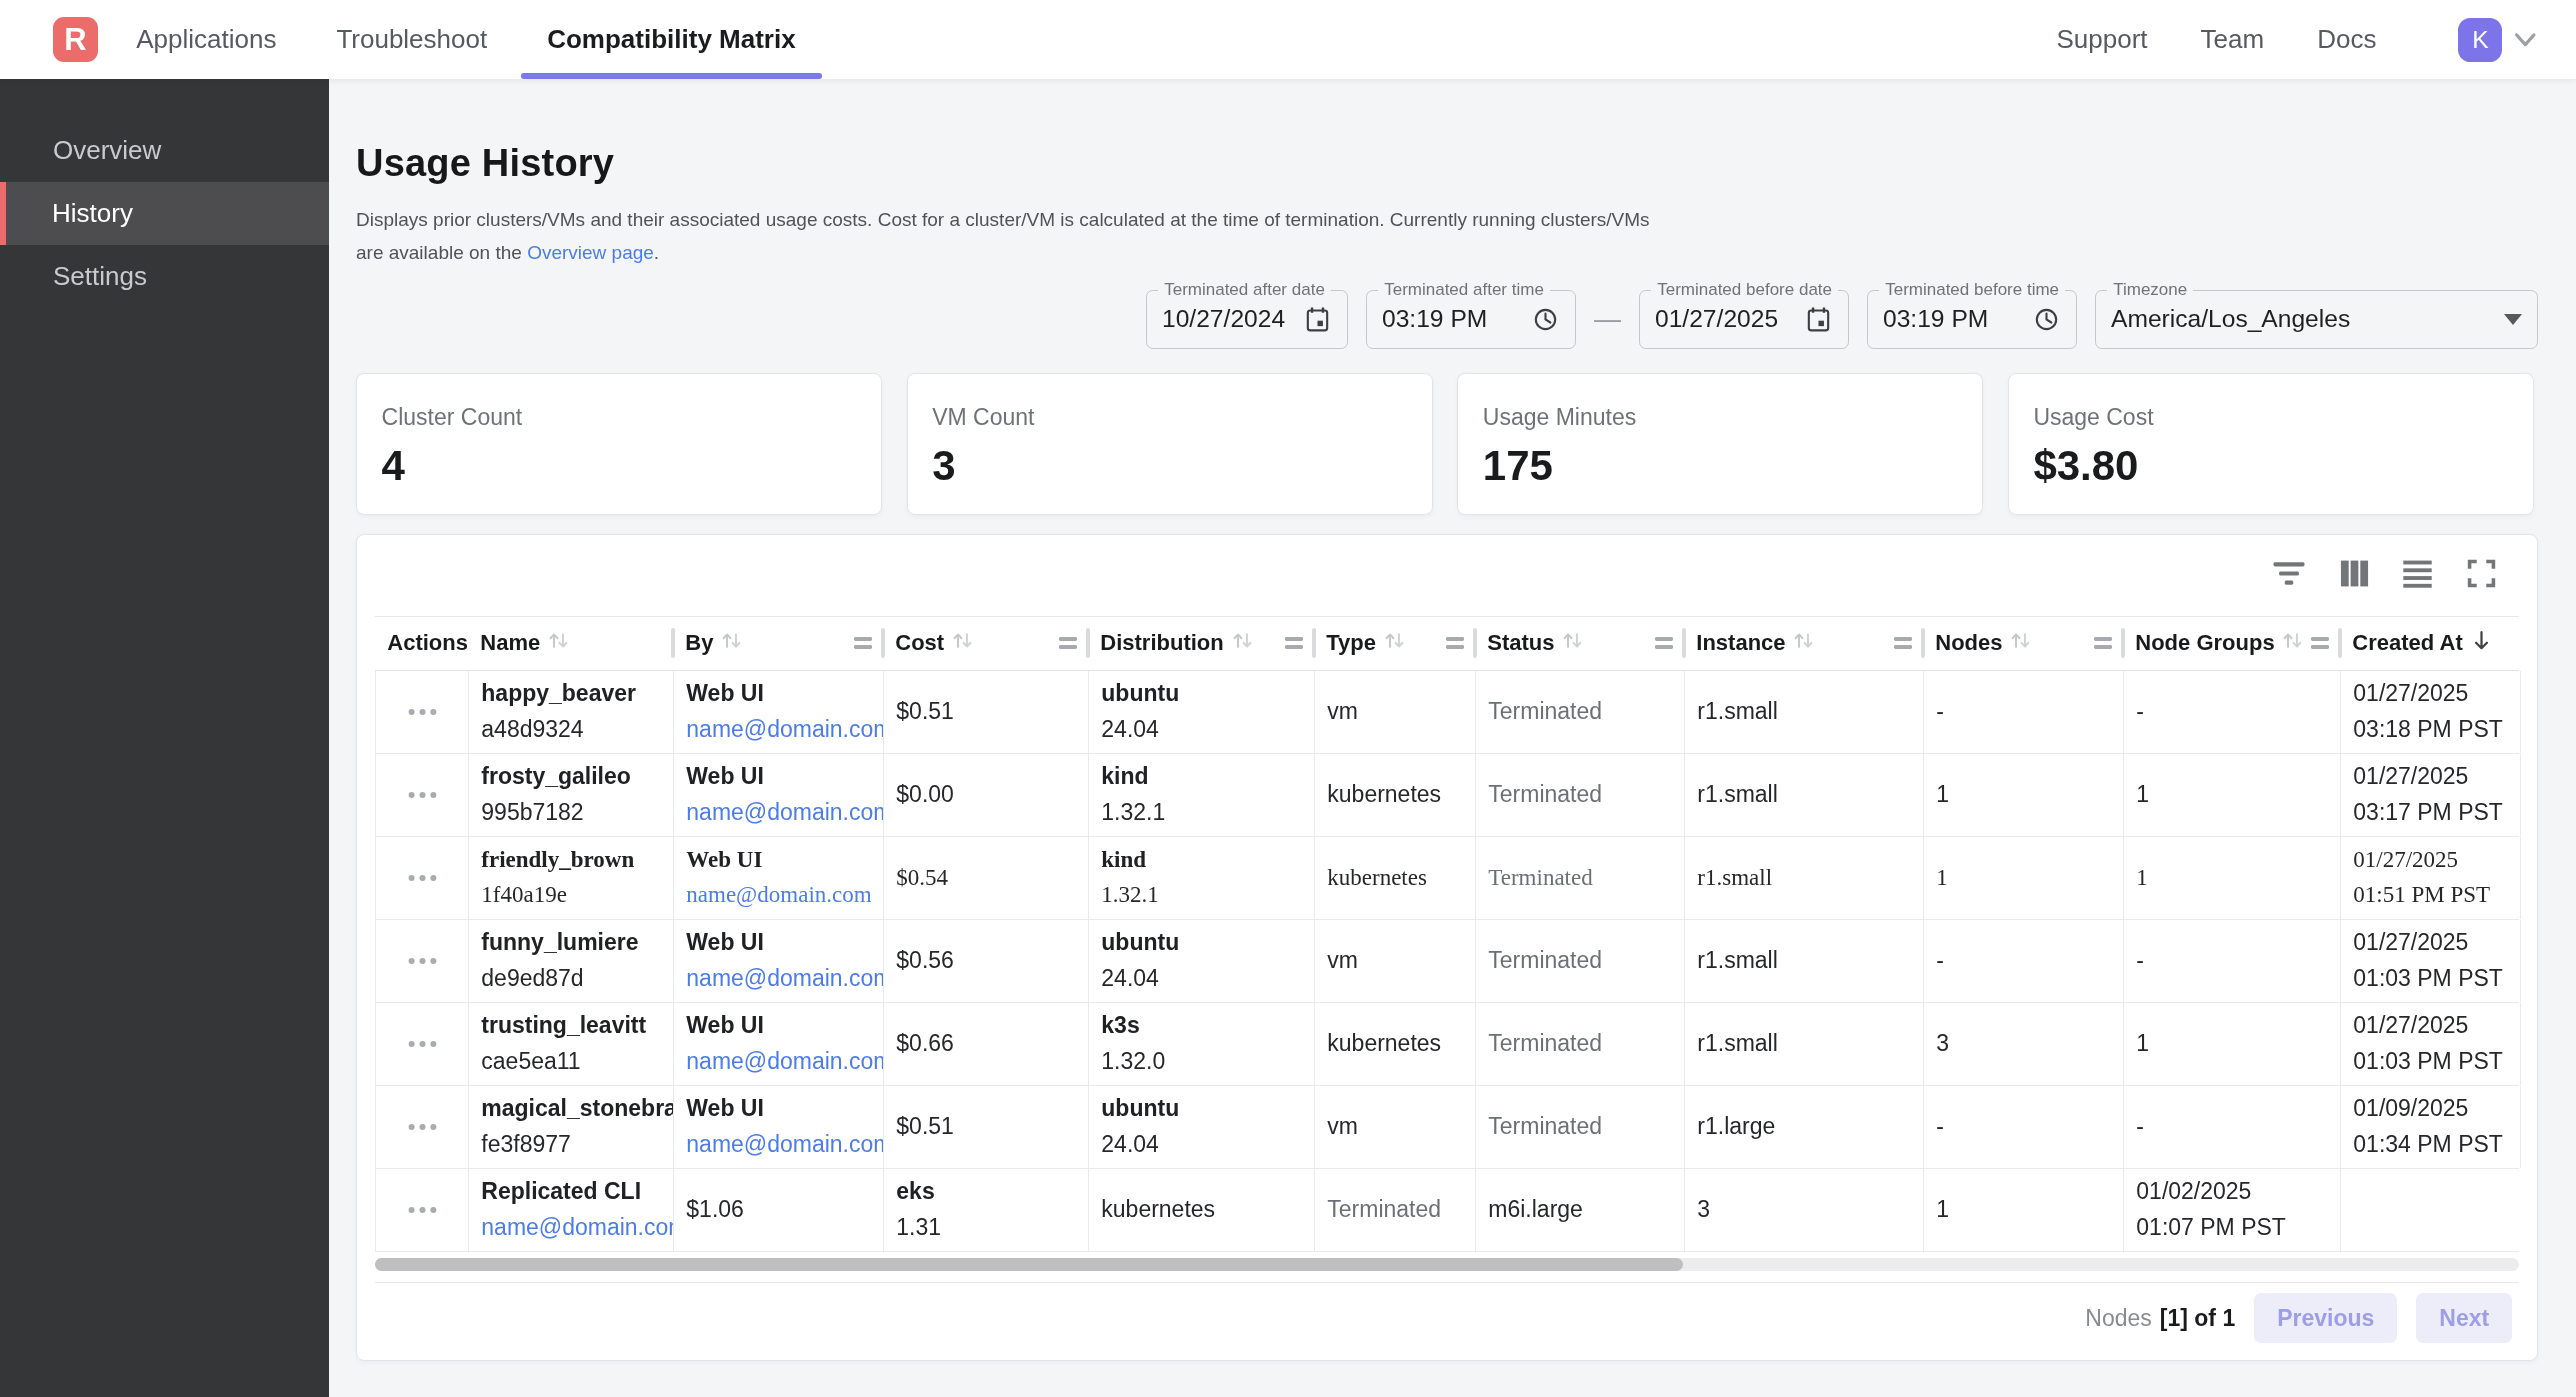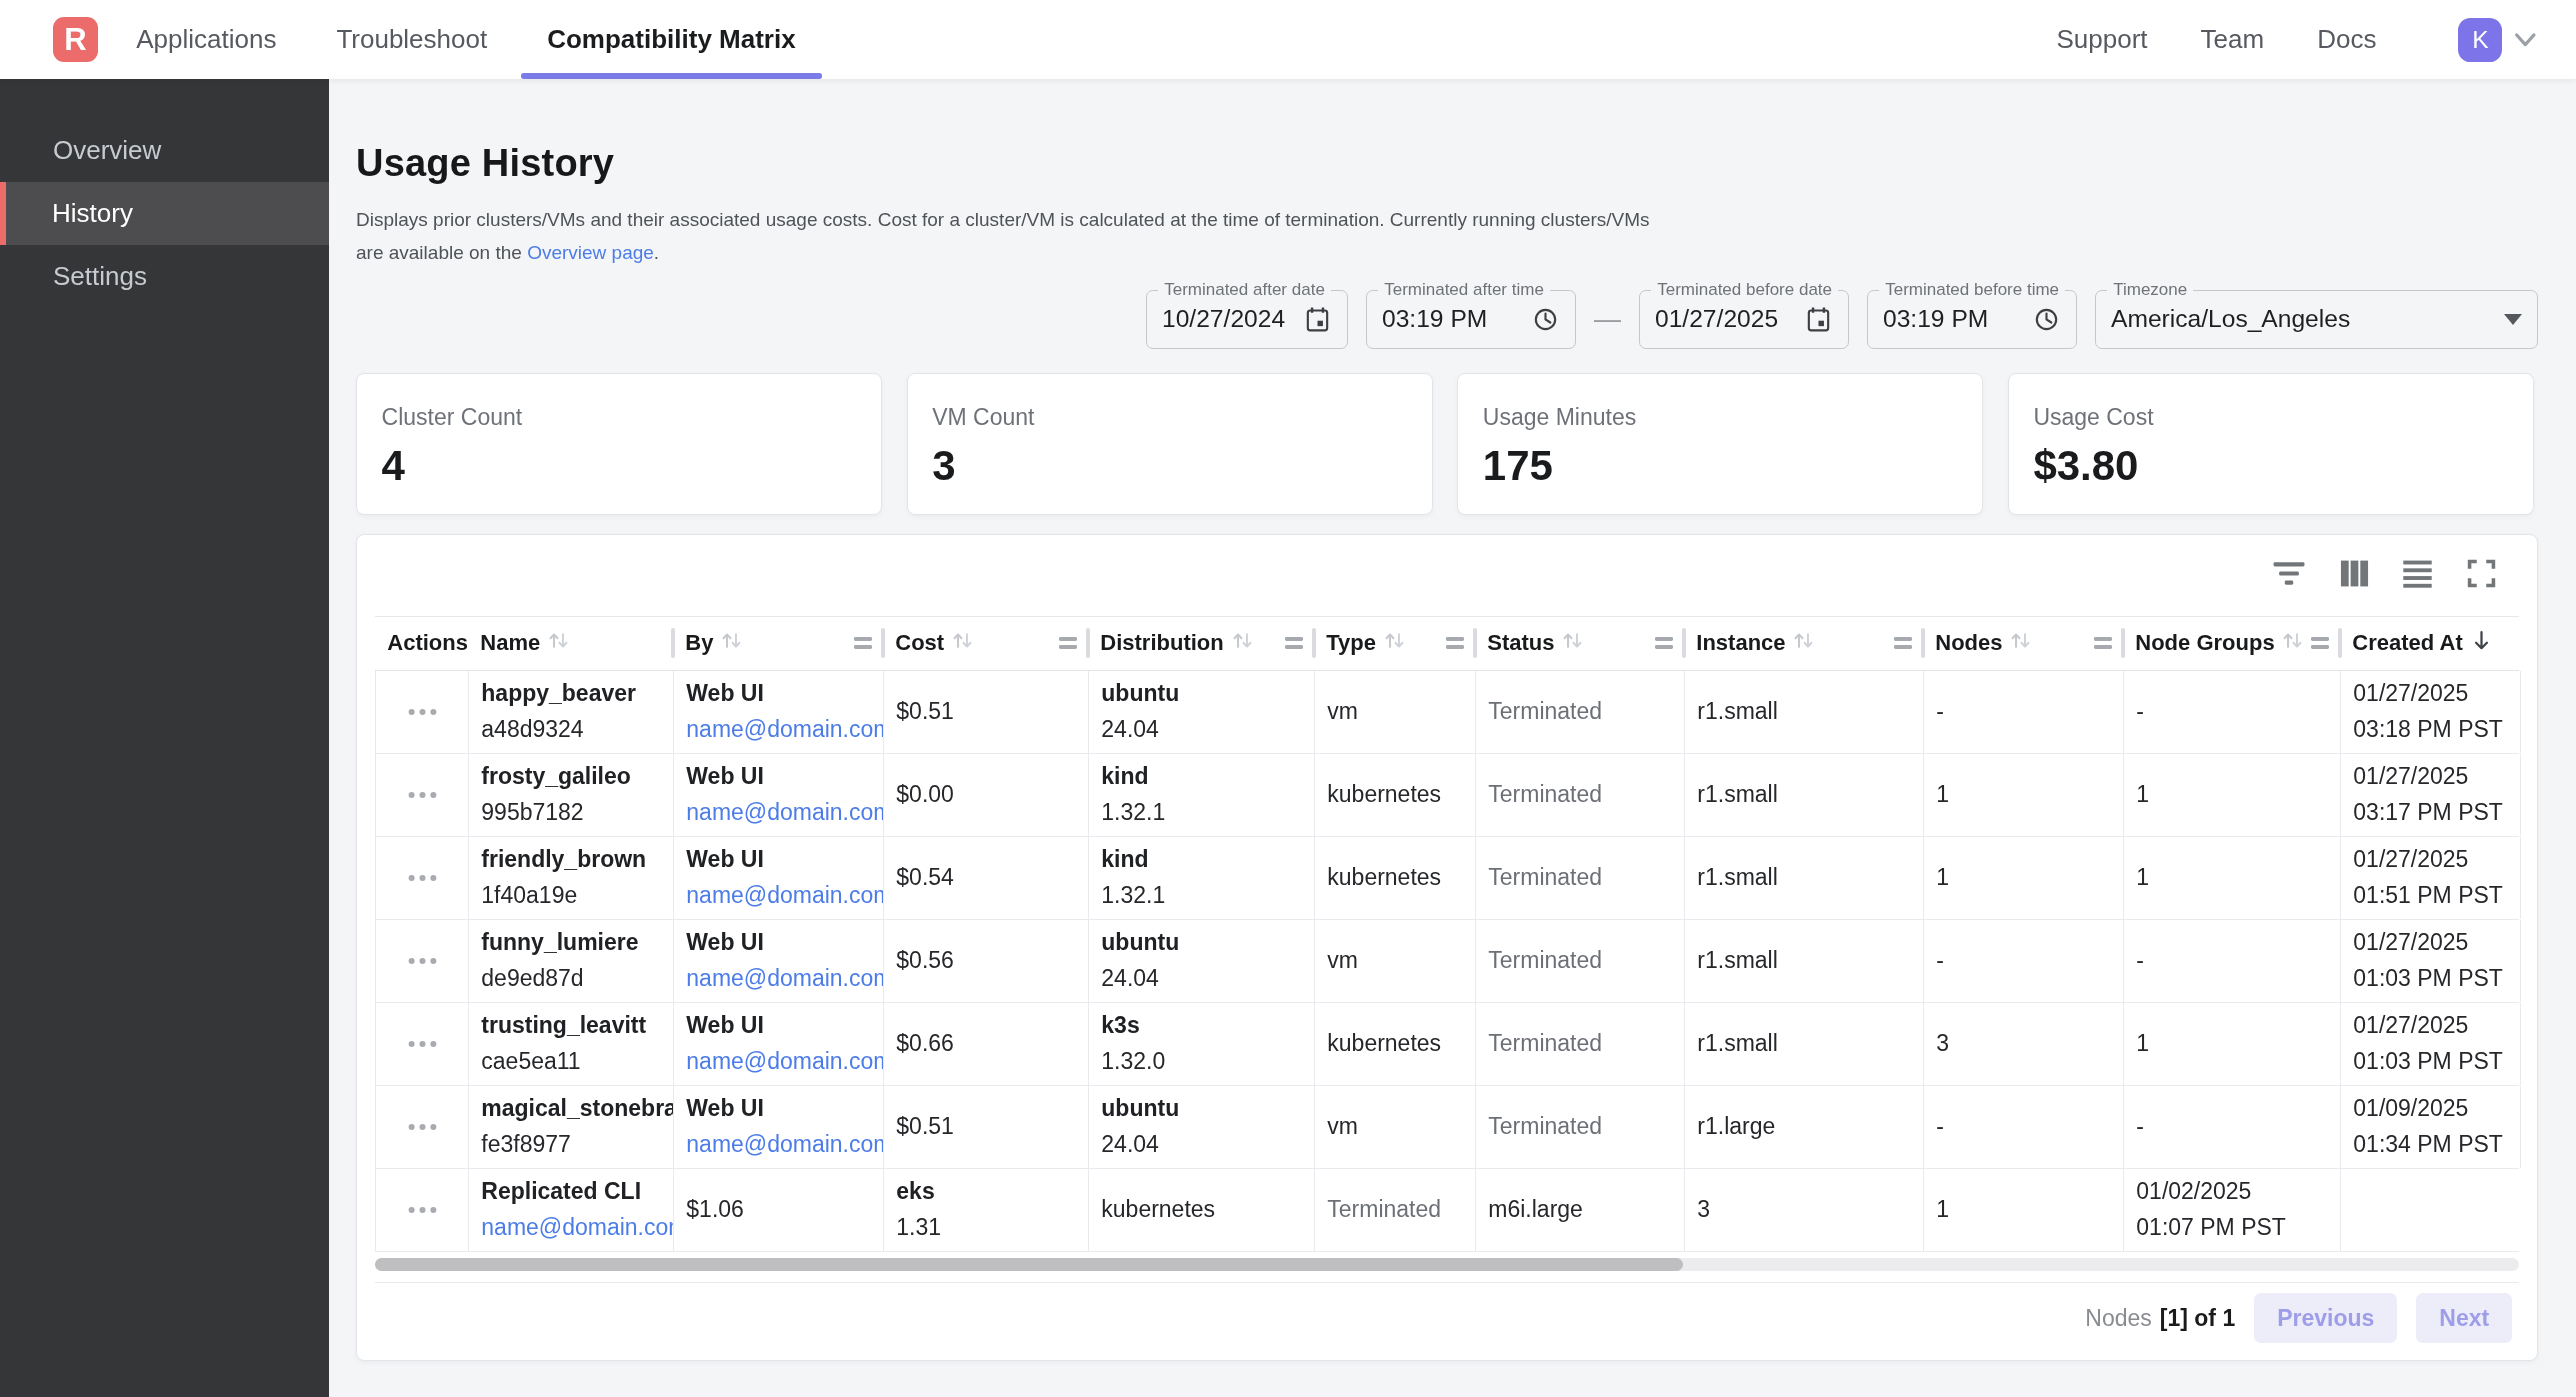--- a/index.html
+++ b/index.html
@@ -469,211 +469,211 @@
               <span class="ln">1</span>
             </div>
             <div class="tcell">
               <span class="ln">1</span>
             </div>
             <div class="tcell">
               <span class="ln">01/27/2025</span>
               <span class="ln">03:17 PM PST</span>
             </div>
           </div>
+          <div class="trow" style="grid-template-columns: 93px 205px 210px 205px 226px 161px 209px 239px 200px 217px 180px; font-family: Liberation Serif, serif;">
+            <div class="tcell center">
+              <span class="dots">
+                <svg width="29" height="8.2" viewBox="0 0 48 12">
+                  <circle cx="6" cy="6" r="5" fill="#a8abb0"></circle>
+                  <circle cx="24" cy="6" r="5" fill="#a8abb0"></circle>
+                  <circle cx="42" cy="6" r="5" fill="#a8abb0"></circle>
+                </svg>
+              </span>
+            </div>
+            <div class="tcell">
+              <span class="l1">friendly_brown</span>
+              <span class="l2">1f40a19e</span>
+            </div>
+            <div class="tcell">
+              <span class="l1">Web UI</span>
+              <span class="l2 maillink">name@domain.com</span>
+            </div>
+            <div class="tcell">
+              <span class="ln">$0.54</span>
+            </div>
+            <div class="tcell">
+              <span class="l1">kind</span>
+              <span class="l2">1.32.1</span>
+            </div>
+            <div class="tcell">
+              <span class="ln">kubernetes</span>
+            </div>
+            <div class="tcell">
+              <span class="ln gray">Terminated</span>
+            </div>
+            <div class="tcell">
+              <span class="ln">r1.small</span>
+            </div>
+            <div class="tcell">
+              <span class="ln">1</span>
+            </div>
+            <div class="tcell">
+              <span class="ln">1</span>
+            </div>
+            <div class="tcell">
+              <span class="ln">01/27/2025</span>
+              <span class="ln">01:51 PM PST</span>
+            </div>
+          </div>
           <div class="trow" style="grid-template-columns: 93px 205px 210px 205px 226px 161px 209px 239px 200px 217px 180px;">
             <div class="tcell center">
               <span class="dots">
                 <svg width="29" height="8.2" viewBox="0 0 48 12">
                   <circle cx="6" cy="6" r="5" fill="#a8abb0"></circle>
                   <circle cx="24" cy="6" r="5" fill="#a8abb0"></circle>
                   <circle cx="42" cy="6" r="5" fill="#a8abb0"></circle>
                 </svg>
               </span>
             </div>
             <div class="tcell">
-              <span class="l1">friendly_brown</span>
-              <span class="l2">1f40a19e</span>
+              <span class="l1">funny_lumiere</span>
+              <span class="l2">de9ed87d</span>
             </div>
             <div class="tcell">
               <span class="l1">Web UI</span>
               <span class="l2 maillink">name@domain.com</span>
             </div>
             <div class="tcell">
-              <span class="ln">$0.54</span>
-            </div>
-            <div class="tcell">
-              <span class="l1">kind</span>
-              <span class="l2">1.32.1</span>
-            </div>
-            <div class="tcell">
-              <span class="ln">kubernetes</span>
+              <span class="ln">$0.56</span>
+            </div>
+            <div class="tcell">
+              <span class="l1">ubuntu</span>
+              <span class="l2">24.04</span>
+            </div>
+            <div class="tcell">
+              <span class="ln">vm</span>
             </div>
             <div class="tcell">
               <span class="ln gray">Terminated</span>
             </div>
             <div class="tcell">
               <span class="ln">r1.small</span>
             </div>
             <div class="tcell">
-              <span class="ln">1</span>
-            </div>
-            <div class="tcell">
-              <span class="ln">1</span>
+              <span class="ln">-</span>
+            </div>
+            <div class="tcell">
+              <span class="ln">-</span>
             </div>
             <div class="tcell">
               <span class="ln">01/27/2025</span>
-              <span class="ln">01:51 PM PST</span>
+              <span class="ln">01:03 PM PST</span>
             </div>
           </div>
           <div class="trow" style="grid-template-columns: 93px 205px 210px 205px 226px 161px 209px 239px 200px 217px 180px;">
             <div class="tcell center">
               <span class="dots">
                 <svg width="29" height="8.2" viewBox="0 0 48 12">
                   <circle cx="6" cy="6" r="5" fill="#a8abb0"></circle>
                   <circle cx="24" cy="6" r="5" fill="#a8abb0"></circle>
                   <circle cx="42" cy="6" r="5" fill="#a8abb0"></circle>
                 </svg>
               </span>
             </div>
             <div class="tcell">
-              <span class="l1">funny_lumiere</span>
-              <span class="l2">de9ed87d</span>
+              <span class="l1">trusting_leavitt</span>
+              <span class="l2">cae5ea11</span>
             </div>
             <div class="tcell">
               <span class="l1">Web UI</span>
               <span class="l2 maillink">name@domain.com</span>
             </div>
             <div class="tcell">
-              <span class="ln">$0.56</span>
-            </div>
-            <div class="tcell">
-              <span class="l1">ubuntu</span>
-              <span class="l2">24.04</span>
-            </div>
-            <div class="tcell">
-              <span class="ln">vm</span>
+              <span class="ln">$0.66</span>
+            </div>
+            <div class="tcell">
+              <span class="l1">k3s</span>
+              <span class="l2">1.32.0</span>
+            </div>
+            <div class="tcell">
+              <span class="ln">kubernetes</span>
             </div>
             <div class="tcell">
               <span class="ln gray">Terminated</span>
             </div>
             <div class="tcell">
               <span class="ln">r1.small</span>
             </div>
             <div class="tcell">
-              <span class="ln">-</span>
-            </div>
-            <div class="tcell">
-              <span class="ln">-</span>
+              <span class="ln">3</span>
+            </div>
+            <div class="tcell">
+              <span class="ln">1</span>
             </div>
             <div class="tcell">
               <span class="ln">01/27/2025</span>
               <span class="ln">01:03 PM PST</span>
             </div>
           </div>
           <div class="trow" style="grid-template-columns: 93px 205px 210px 205px 226px 161px 209px 239px 200px 217px 180px;">
             <div class="tcell center">
               <span class="dots">
                 <svg width="29" height="8.2" viewBox="0 0 48 12">
                   <circle cx="6" cy="6" r="5" fill="#a8abb0"></circle>
                   <circle cx="24" cy="6" r="5" fill="#a8abb0"></circle>
                   <circle cx="42" cy="6" r="5" fill="#a8abb0"></circle>
                 </svg>
               </span>
             </div>
             <div class="tcell">
-              <span class="l1">trusting_leavitt</span>
-              <span class="l2">cae5ea11</span>
+              <span class="l1">magical_stonebraker</span>
+              <span class="l2">fe3f8977</span>
             </div>
             <div class="tcell">
               <span class="l1">Web UI</span>
               <span class="l2 maillink">name@domain.com</span>
             </div>
             <div class="tcell">
-              <span class="ln">$0.66</span>
-            </div>
-            <div class="tcell">
-              <span class="l1">k3s</span>
-              <span class="l2">1.32.0</span>
-            </div>
-            <div class="tcell">
-              <span class="ln">kubernetes</span>
+              <span class="ln">$0.51</span>
+            </div>
+            <div class="tcell">
+              <span class="l1">ubuntu</span>
+              <span class="l2">24.04</span>
+            </div>
+            <div class="tcell">
+              <span class="ln">vm</span>
             </div>
             <div class="tcell">
               <span class="ln gray">Terminated</span>
             </div>
             <div class="tcell">
-              <span class="ln">r1.small</span>
-            </div>
-            <div class="tcell">
-              <span class="ln">3</span>
-            </div>
-            <div class="tcell">
-              <span class="ln">1</span>
-            </div>
-            <div class="tcell">
-              <span class="ln">01/27/2025</span>
-              <span class="ln">01:03 PM PST</span>
+              <span class="ln">r1.large</span>
+            </div>
+            <div class="tcell">
+              <span class="ln">-</span>
+            </div>
+            <div class="tcell">
+              <span class="ln">-</span>
+            </div>
+            <div class="tcell">
+              <span class="ln">01/09/2025</span>
+              <span class="ln">01:34 PM PST</span>
             </div>
           </div>
           <div class="trow" style="grid-template-columns: 93px 205px 210px 205px 226px 161px 209px 239px 200px 217px 180px;">
             <div class="tcell center">
               <span class="dots">
                 <svg width="29" height="8.2" viewBox="0 0 48 12">
                   <circle cx="6" cy="6" r="5" fill="#a8abb0"></circle>
                   <circle cx="24" cy="6" r="5" fill="#a8abb0"></circle>
                   <circle cx="42" cy="6" r="5" fill="#a8abb0"></circle>
                 </svg>
               </span>
             </div>
             <div class="tcell">
-              <span class="l1">magical_stonebraker</span>
-              <span class="l2">fe3f8977</span>
-            </div>
-            <div class="tcell">
-              <span class="l1">Web UI</span>
-              <span class="l2 maillink">name@domain.com</span>
-            </div>
-            <div class="tcell">
-              <span class="ln">$0.51</span>
-            </div>
-            <div class="tcell">
-              <span class="l1">ubuntu</span>
-              <span class="l2">24.04</span>
-            </div>
-            <div class="tcell">
-              <span class="ln">vm</span>
-            </div>
-            <div class="tcell">
-              <span class="ln gray">Terminated</span>
-            </div>
-            <div class="tcell">
-              <span class="ln">r1.large</span>
-            </div>
-            <div class="tcell">
-              <span class="ln">-</span>
-            </div>
-            <div class="tcell">
-              <span class="ln">-</span>
-            </div>
-            <div class="tcell">
-              <span class="ln">01/09/2025</span>
-              <span class="ln">01:34 PM PST</span>
-            </div>
-          </div>
-          <div class="trow" style="grid-template-columns: 93px 205px 210px 205px 226px 161px 209px 239px 200px 217px 180px;">
-            <div class="tcell center">
-              <span class="dots">
-                <svg width="29" height="8.2" viewBox="0 0 48 12">
-                  <circle cx="6" cy="6" r="5" fill="#a8abb0"></circle>
-                  <circle cx="24" cy="6" r="5" fill="#a8abb0"></circle>
-                  <circle cx="42" cy="6" r="5" fill="#a8abb0"></circle>
-                </svg>
-              </span>
-            </div>
-            <div class="tcell">
               <span class="l1">Replicated CLI</span>
               <span class="l2 maillink">name@domain.com</span>
             </div>
             <div class="tcell">
               <span class="ln">$1.06</span>
             </div>
             <div class="tcell">
               <span class="l1">eks</span>
               <span class="l2">1.31</span>
             </div>

